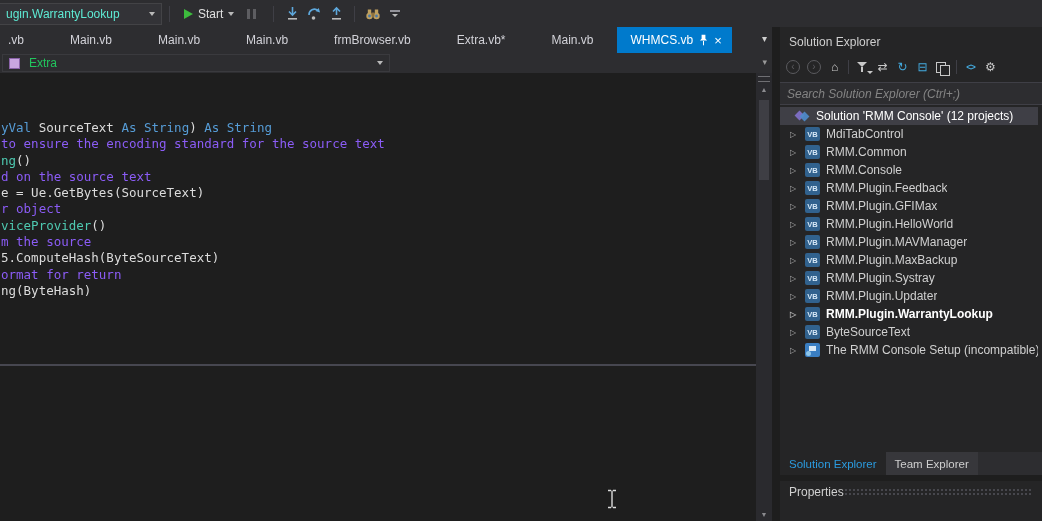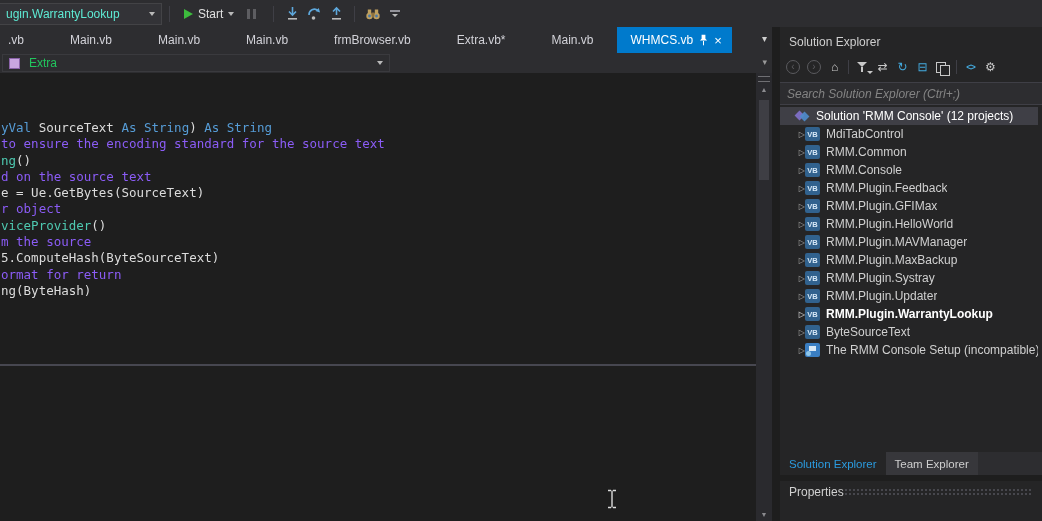--- a/index.html
+++ b/index.html
@@ -68,21 +68,21 @@
   .funnel::after{content:"";position:absolute;left:8px;top:9px;width:2px;height:5px;background:#c8c8c8;}
   .mini-caret{position:absolute;right:-1px;bottom:3px;width:0;height:0;border-left:3px solid transparent;border-right:3px solid transparent;border-top:3px solid #c8c8c8;}
   .docs::before{content:"";position:absolute;left:3px;top:4px;width:8px;height:9px;border:1px solid #c8c8c8;}
   .docs::after{content:"";position:absolute;left:7px;top:7px;width:8px;height:9px;border:1px solid #c8c8c8;background:#252526;}
 
   .sx-search{position:absolute;left:0;top:55px;right:0;height:23px;background:#2d2d30;border-top:1px solid #3f3f46;border-bottom:1px solid #3f3f46;box-sizing:border-box;}
   #sx-search-input{width:100%;height:100%;background:transparent;border:none;outline:none;color:#bbb;font-style:italic;
                    font-size:12px;padding:0 7px;box-sizing:border-box;font-family:"Liberation Sans",sans-serif;}
   #sx-search-input::placeholder{color:#848484;font-style:italic;}
 
-  #tree{position:absolute;left:0;top:80px;right:4px;text-align:right;}
+  #tree{position:absolute;left:0;top:80px;right:4px;}
   .tree-row{display:flex;align-items:center;height:18px;padding-left:10px;color:#d0d0d0;white-space:nowrap;overflow:hidden;}
   .tree-row.selected{background:#3f3f46;color:#fff;}
   .tree-row.bold{font-weight:bold;color:#fff;}
   .expander{flex:0 0 15px;font-size:8px;color:#a8a8a8;}
   .expander.spacer{flex:0 0 5px;}
   .node-icon{flex:0 0 15px;width:15px;height:14px;margin-right:6px;display:flex;align-items:center;justify-content:center;box-sizing:border-box;position:relative;}
   .node-icon.vb{background:#31628e;border-radius:2px;color:#d6e8f7;font-size:7.5px;font-weight:bold;}
   .node-icon.solution::before{content:"";position:absolute;left:1px;top:3px;width:7px;height:7px;background:#7b6cc0;transform:rotate(45deg);}
   .node-icon.solution::after{content:"";position:absolute;left:6px;top:4px;width:7px;height:7px;background:#4f8ccc;transform:rotate(45deg);opacity:.9;}
   .node-icon.setup{background:#3a7ec2;border-radius:2px;}

